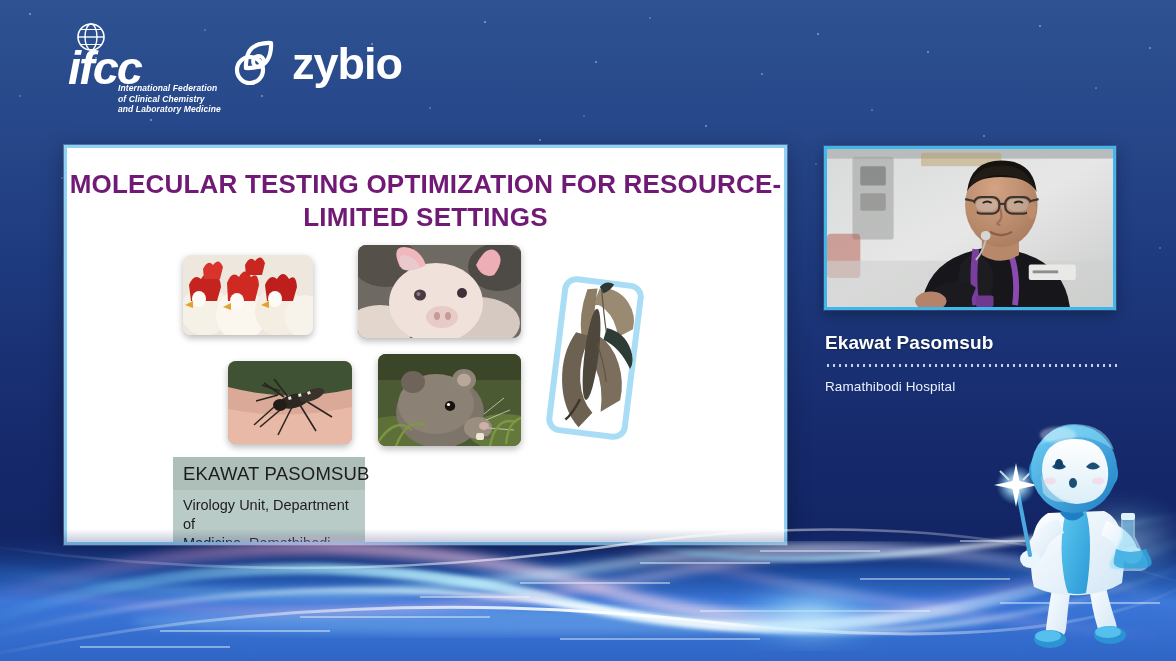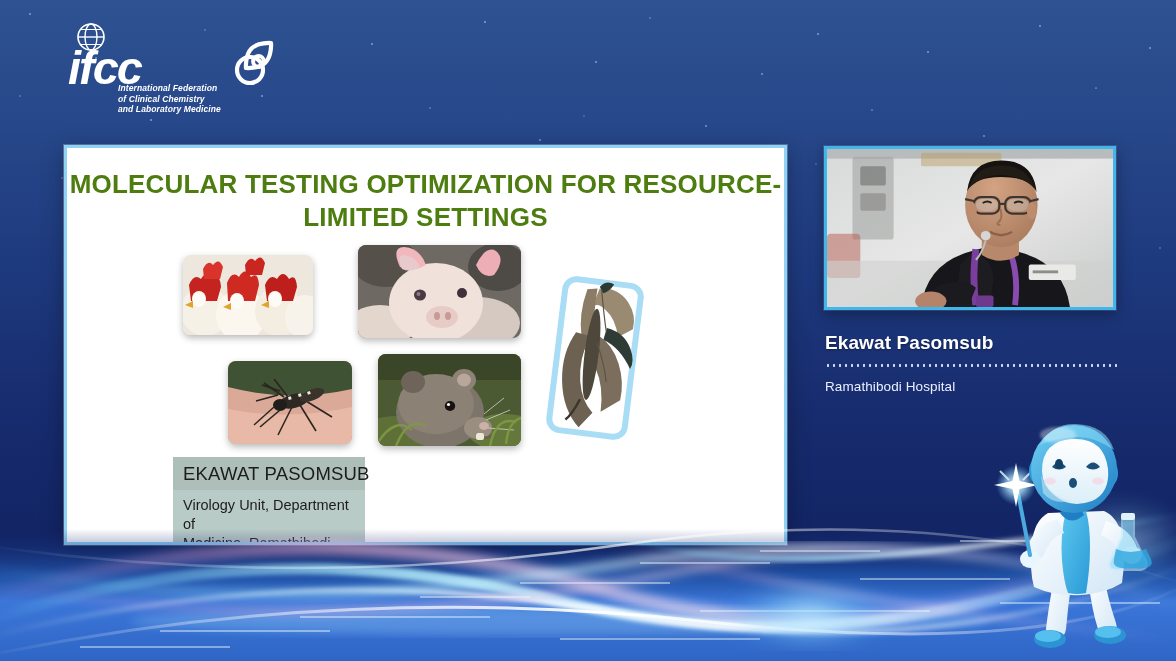--- a/index.html
+++ b/index.html
@@ -35,21 +35,21 @@
                   letter-spacing:.2px; text-shadow:0 1px 3px rgba(0,0,0,.35); }
   #event-session sup{ font-size:11px; vertical-align:super; }
 
   
   #slide{ position:absolute; left:64px; top:145px; width:723px; height:400px;
           background:#fff; border:3px solid #8fd3f4;
           box-shadow:0 0 0 1px rgba(255,255,255,.25), 0 6px 22px rgba(0,0,0,.30); }
   #slide-inner{ position:relative; width:100%; height:100%; background:#fff; overflow:hidden; }
 
   #slide-title{ position:absolute; left:0; right:0; top:20px; text-align:center;
-                font-size:26px; font-weight:bold; color:#4d7c0f; line-height:1.27; letter-spacing:.2px; }
+                font-size:26px; font-weight:bold; color:#701a75; line-height:1.27; letter-spacing:.2px; }
 
   .photo{ position:absolute; border-radius:8px; overflow:hidden;
           box-shadow:0 3px 7px rgba(0,0,0,.28); }
 
   
   #bat-frame{ position:absolute; left:487px; top:131px; width:82px; height:158px;
               border:6px solid #a8ddf5; border-radius:14px; background:#fff; transform:rotate(7deg); }
   #bat-img{ position:absolute; left:484px; top:125px; width:92px; height:172px; transform:rotate(7deg); }
 
   #name-box{ position:absolute; left:106px; top:309px; width:192px; }
@@ -144,20 +144,21 @@
 of Clinical Chemistry
 and Laboratory Medicine</div>
     </div>
 
     <div id="zybio">
       <svg class="zmark" viewBox="0 0 52 52">
         <path d="M40 6 C40 6 41 19 34.5 25.5 C28 32 15 31 15 31 C15 31 14 18 20.5 11.5 C27 5 40 6 40 6 Z" fill="none" stroke="#fff" stroke-width="4.2" stroke-linejoin="round"></path>
         <circle cx="19" cy="33" r="13" fill="none" stroke="#fff" stroke-width="4.2"></circle>
         <circle cx="27.5" cy="24.5" r="5.4" fill="none" stroke="#fff" stroke-width="4"></circle>
       </svg>
+      <div class="zword">zybio</div>
     </div>
 
   </div>
 
   <div id="slide">
     <div id="slide-inner">
 
       <div id="slide-title">MOLECULAR TESTING OPTIMIZATION FOR RESOURCE-LIMITED SETTINGS</div>
 
       <div class="photo" style="left:116px;top:107px;width:130px;height:80px;">

